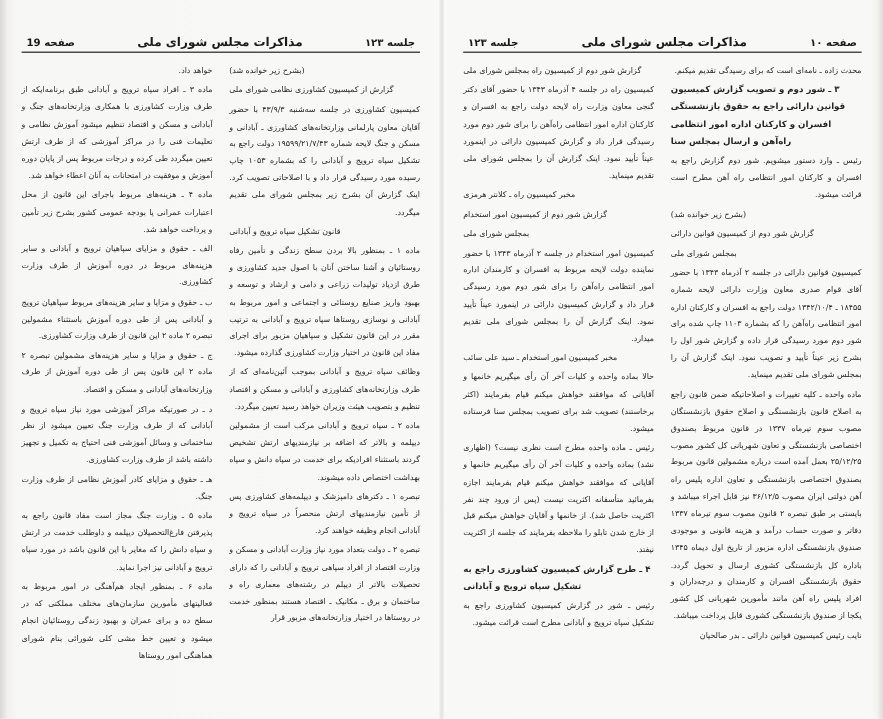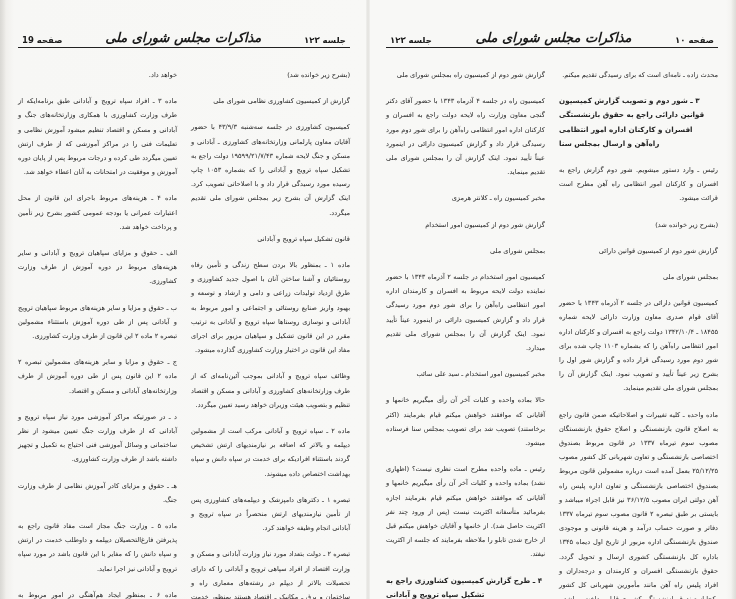--- a/index.html
+++ b/index.html
@@ -19,28 +19,28 @@
   .page.right { background: linear-gradient(270deg, #efeeea 0px, #f8f8f6 10px, #f8f8f6 100%); }
   .gutter {
     position: absolute; left: 366px; top: 0; width: 4px; height: 599px;
     background: linear-gradient(90deg, #f0f0ee, #e3e2de, #f0f0ee);
   }
   .page-header {
     display: flex; justify-content: space-between; align-items: flex-end;
     direction: rtl; font-weight: bold; font-size: 8.5px;
     padding: 0 4px 2px 4px; border-bottom: 1.6px solid #222; margin-bottom: 8px;
   }
-  .page-header .hd-center { font-size: 13px; font-style: italic; }
+  .page-header .hd-center { font-size: 10px; }
   .cols { display: flex; flex-direction: row-reverse; gap: 14px; height: 540px; }
   .col {
     flex: 1; direction: rtl; text-align: justify;
     font-family: "DejaVu Serif", serif; font-size: 6.6px; line-height: 14.2px; color: #262626;
   }
-  .col p { margin: 12px 0 2px 0; }
-  .center { text-align: right; }
+  .col p { margin: 0 0 2px 0; }
+  .center { text-align: left; }
   .heading { text-align: left; font-weight: bold; font-family: "DejaVu Sans", sans-serif; font-size: 7.2px; }
   .label { font-weight: normal; font-family: "DejaVu Sans", sans-serif; }
   .edge-shadow-left {
     position: absolute; left: 0; top: 0; width: 6px; height: 599px;
     background: linear-gradient(90deg, #d9d8d4, transparent);
   }
   .edge-shadow-right {
     position: absolute; right: 0; top: 0; width: 5px; height: 599px;
     background: linear-gradient(270deg, #dddcd8, transparent);
   }

